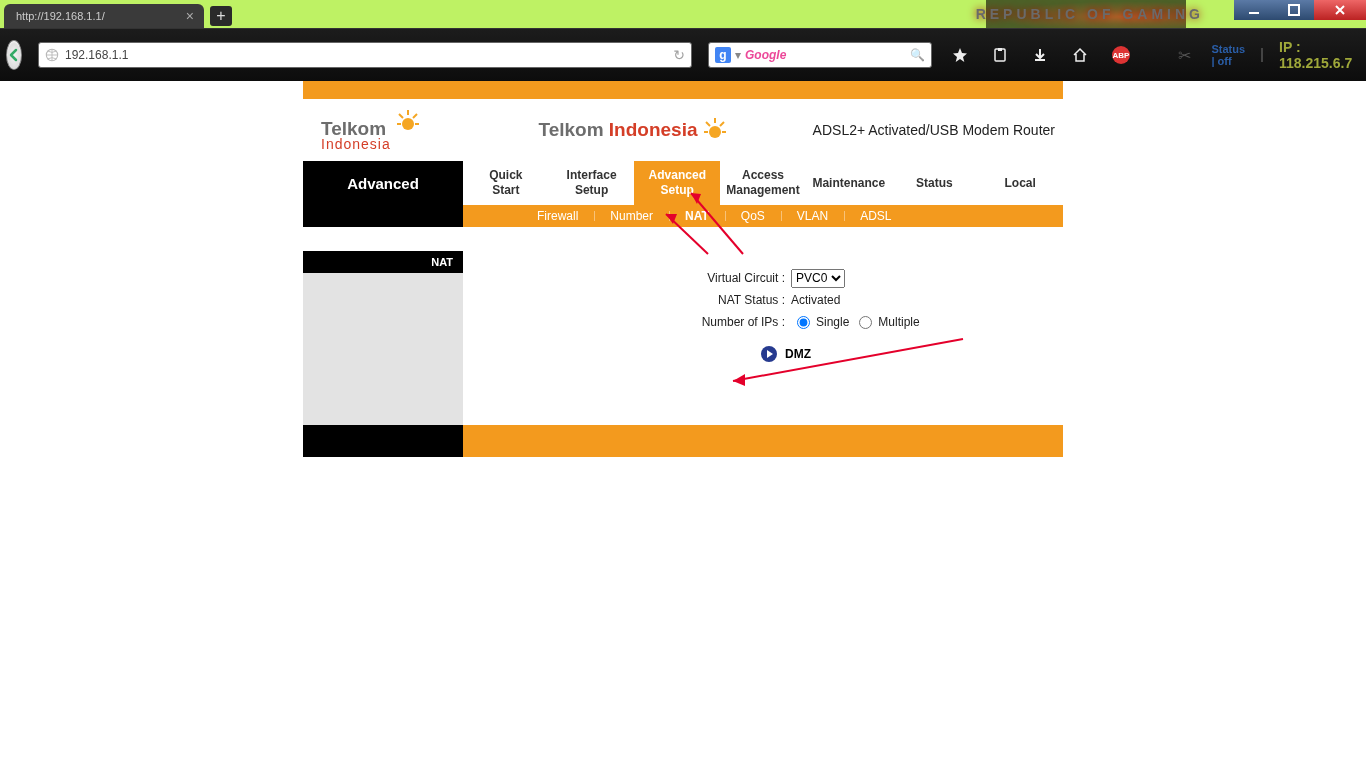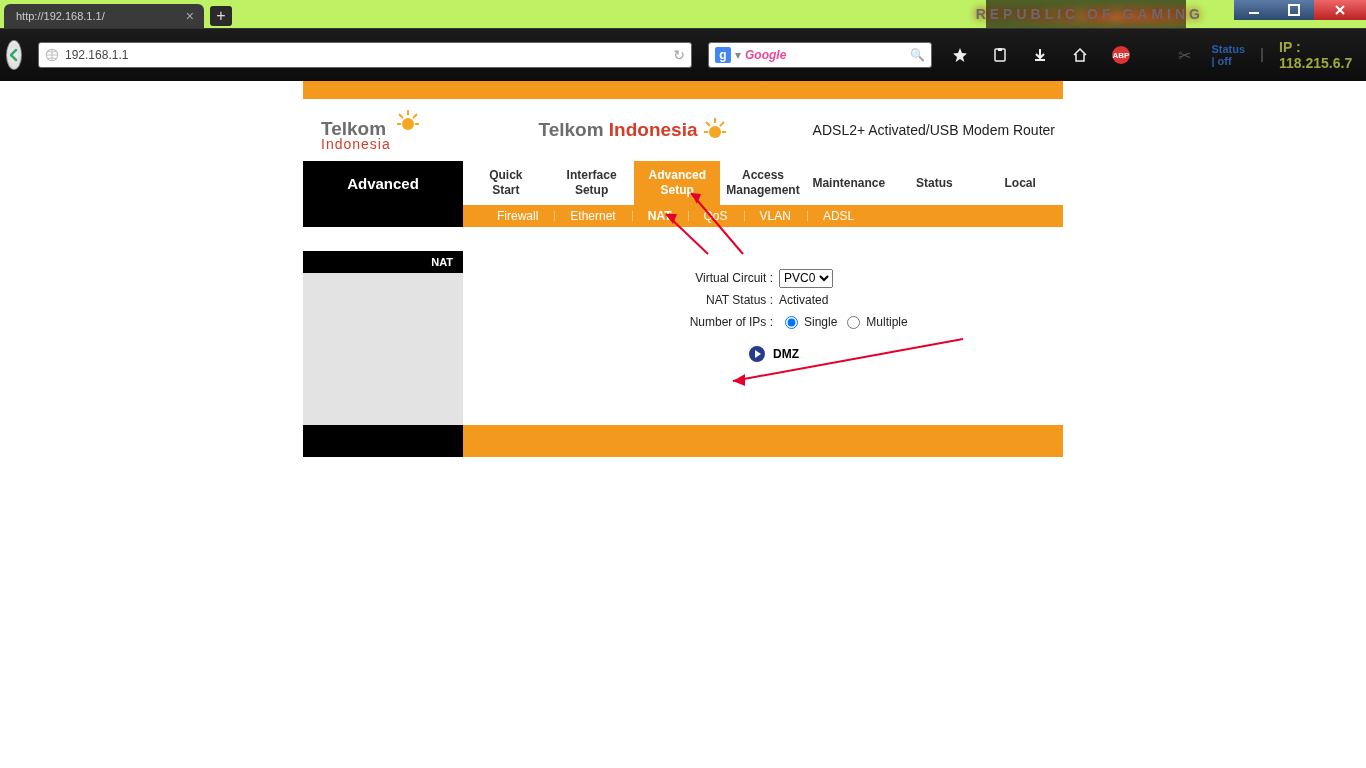--- a/index.html
+++ b/index.html
@@ -50,34 +50,34 @@
   .sun{width:26px;height:26px;margin-left:4px;}
   
   .mainnav{height:44px;display:flex;}
   .mainnav-left{width:160px;background:#000;color:#fff;display:flex;align-items:center;justify-content:center;font:700 15px Arial;}
   .mainnav-right{flex:1;background:#fff;display:flex;border-bottom:0;}
   .tabcell{flex:1;display:flex;align-items:center;justify-content:center;text-align:center;font:700 12px Arial;color:#333;line-height:1.25;cursor:pointer;}
   .tabcell.active{background:#f39a1e;color:#fff;}
   
   .subnav{height:22px;display:flex;}
   .subnav-left{width:160px;background:#000;}
-  .subnav-right{flex:1;background:#f39a1e;display:flex;align-items:center;}
+  .subnav-right{flex:1;background:#f39a1e;display:flex;align-items:center;padding-left:40px;}
   .subitem{color:#fff;font:400 12px Arial;cursor:pointer;padding:0 16px;position:relative;text-align:center;}
   .subitem.active{font-weight:700;}
   .subitem+.subitem::before{content:"";position:absolute;left:0;top:2px;bottom:2px;width:1px;background:#fff6;}
   .subnav-pad{flex:0 0 18px;}
   
   .gap{height:24px;background:#fff;}
   
   .content-row{display:flex;}
   .side{width:160px;background:#000;}
   .side-hdr{height:22px;background:#000;color:#fff;font:700 11px Arial;display:flex;align-items:center;justify-content:flex-end;padding-right:10px;}
   .side-fill{height:152px;background:#e3e3e3;}
   .panel{flex:1;background:#fff;font:400 12px Arial;color:#222;}
-  .form{padding:16px 0 8px 0;}
+  .form{padding:16px 0 8px 12px;}
   .frow{display:flex;align-items:center;height:22px;}
   .flabel{width:310px;text-align:right;padding-right:6px;}
   .fval{display:flex;align-items:center;gap:4px;}
   select.vc{font:400 12px Arial;height:19px;}
   .radio{margin:0 2px 0 6px;}
   .linkrow{display:flex;align-items:center;height:30px;padding-left:286px;gap:8px;}
   .play{width:16px;height:16px;border-radius:50%;background:#263a8f;display:flex;align-items:center;justify-content:center;}
   .play::after{content:"";border-left:6px solid #fff;border-top:4px solid transparent;border-bottom:4px solid transparent;margin-left:2px;}
   .linkrow a{color:#000;font:700 12px Arial;text-decoration:none;}
   
@@ -237,21 +237,21 @@
             <span>Local</span>
           </div>
       </div>
     </div>
 
     <div class="subnav">
       <div class="subnav-left"></div>
       <div class="subnav-right">
         <span class="subnav-pad"></span>
         <span class="subitem">Firewall</span>
-        <span class="subitem">Ethernet</span>
+        <span class="subitem">Number</span>
         <span class="subitem active">NAT</span>
         <span class="subitem">QoS</span>
         <span class="subitem">VLAN</span>
         <span class="subitem">ADSL</span>
       </div>
     </div>
 
     <div class="gap"></div>
 
     <div class="content-row">

